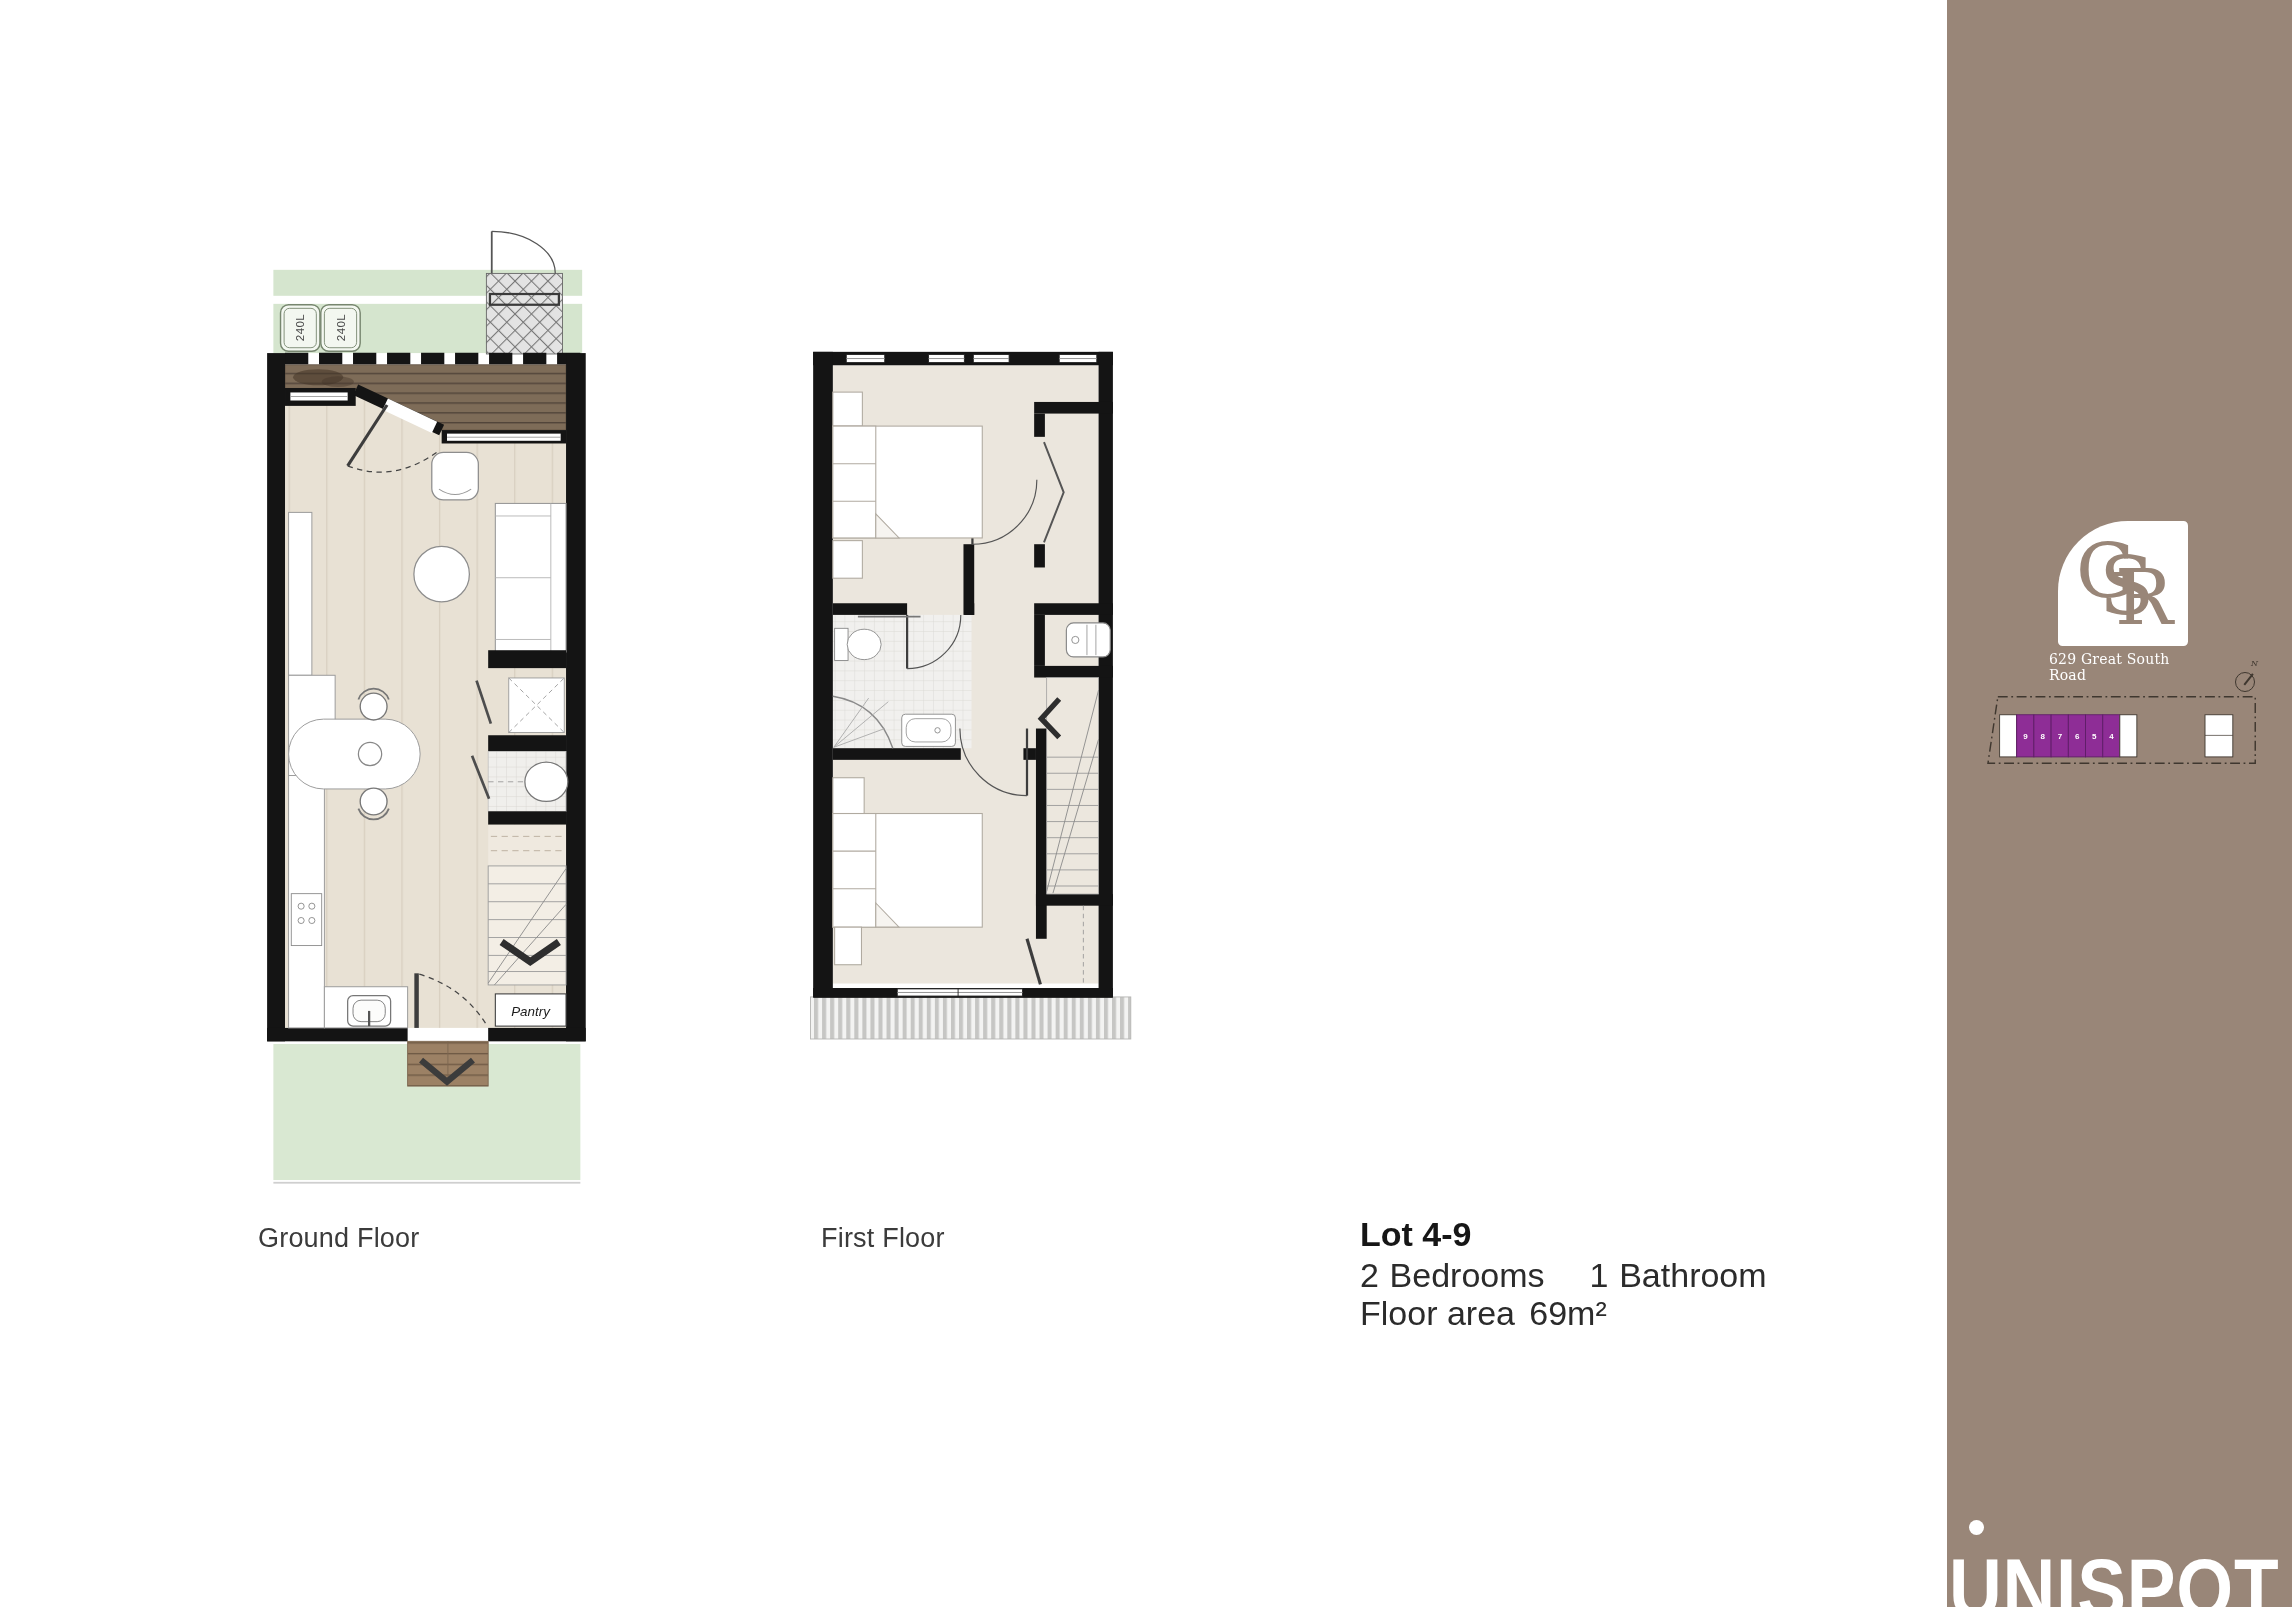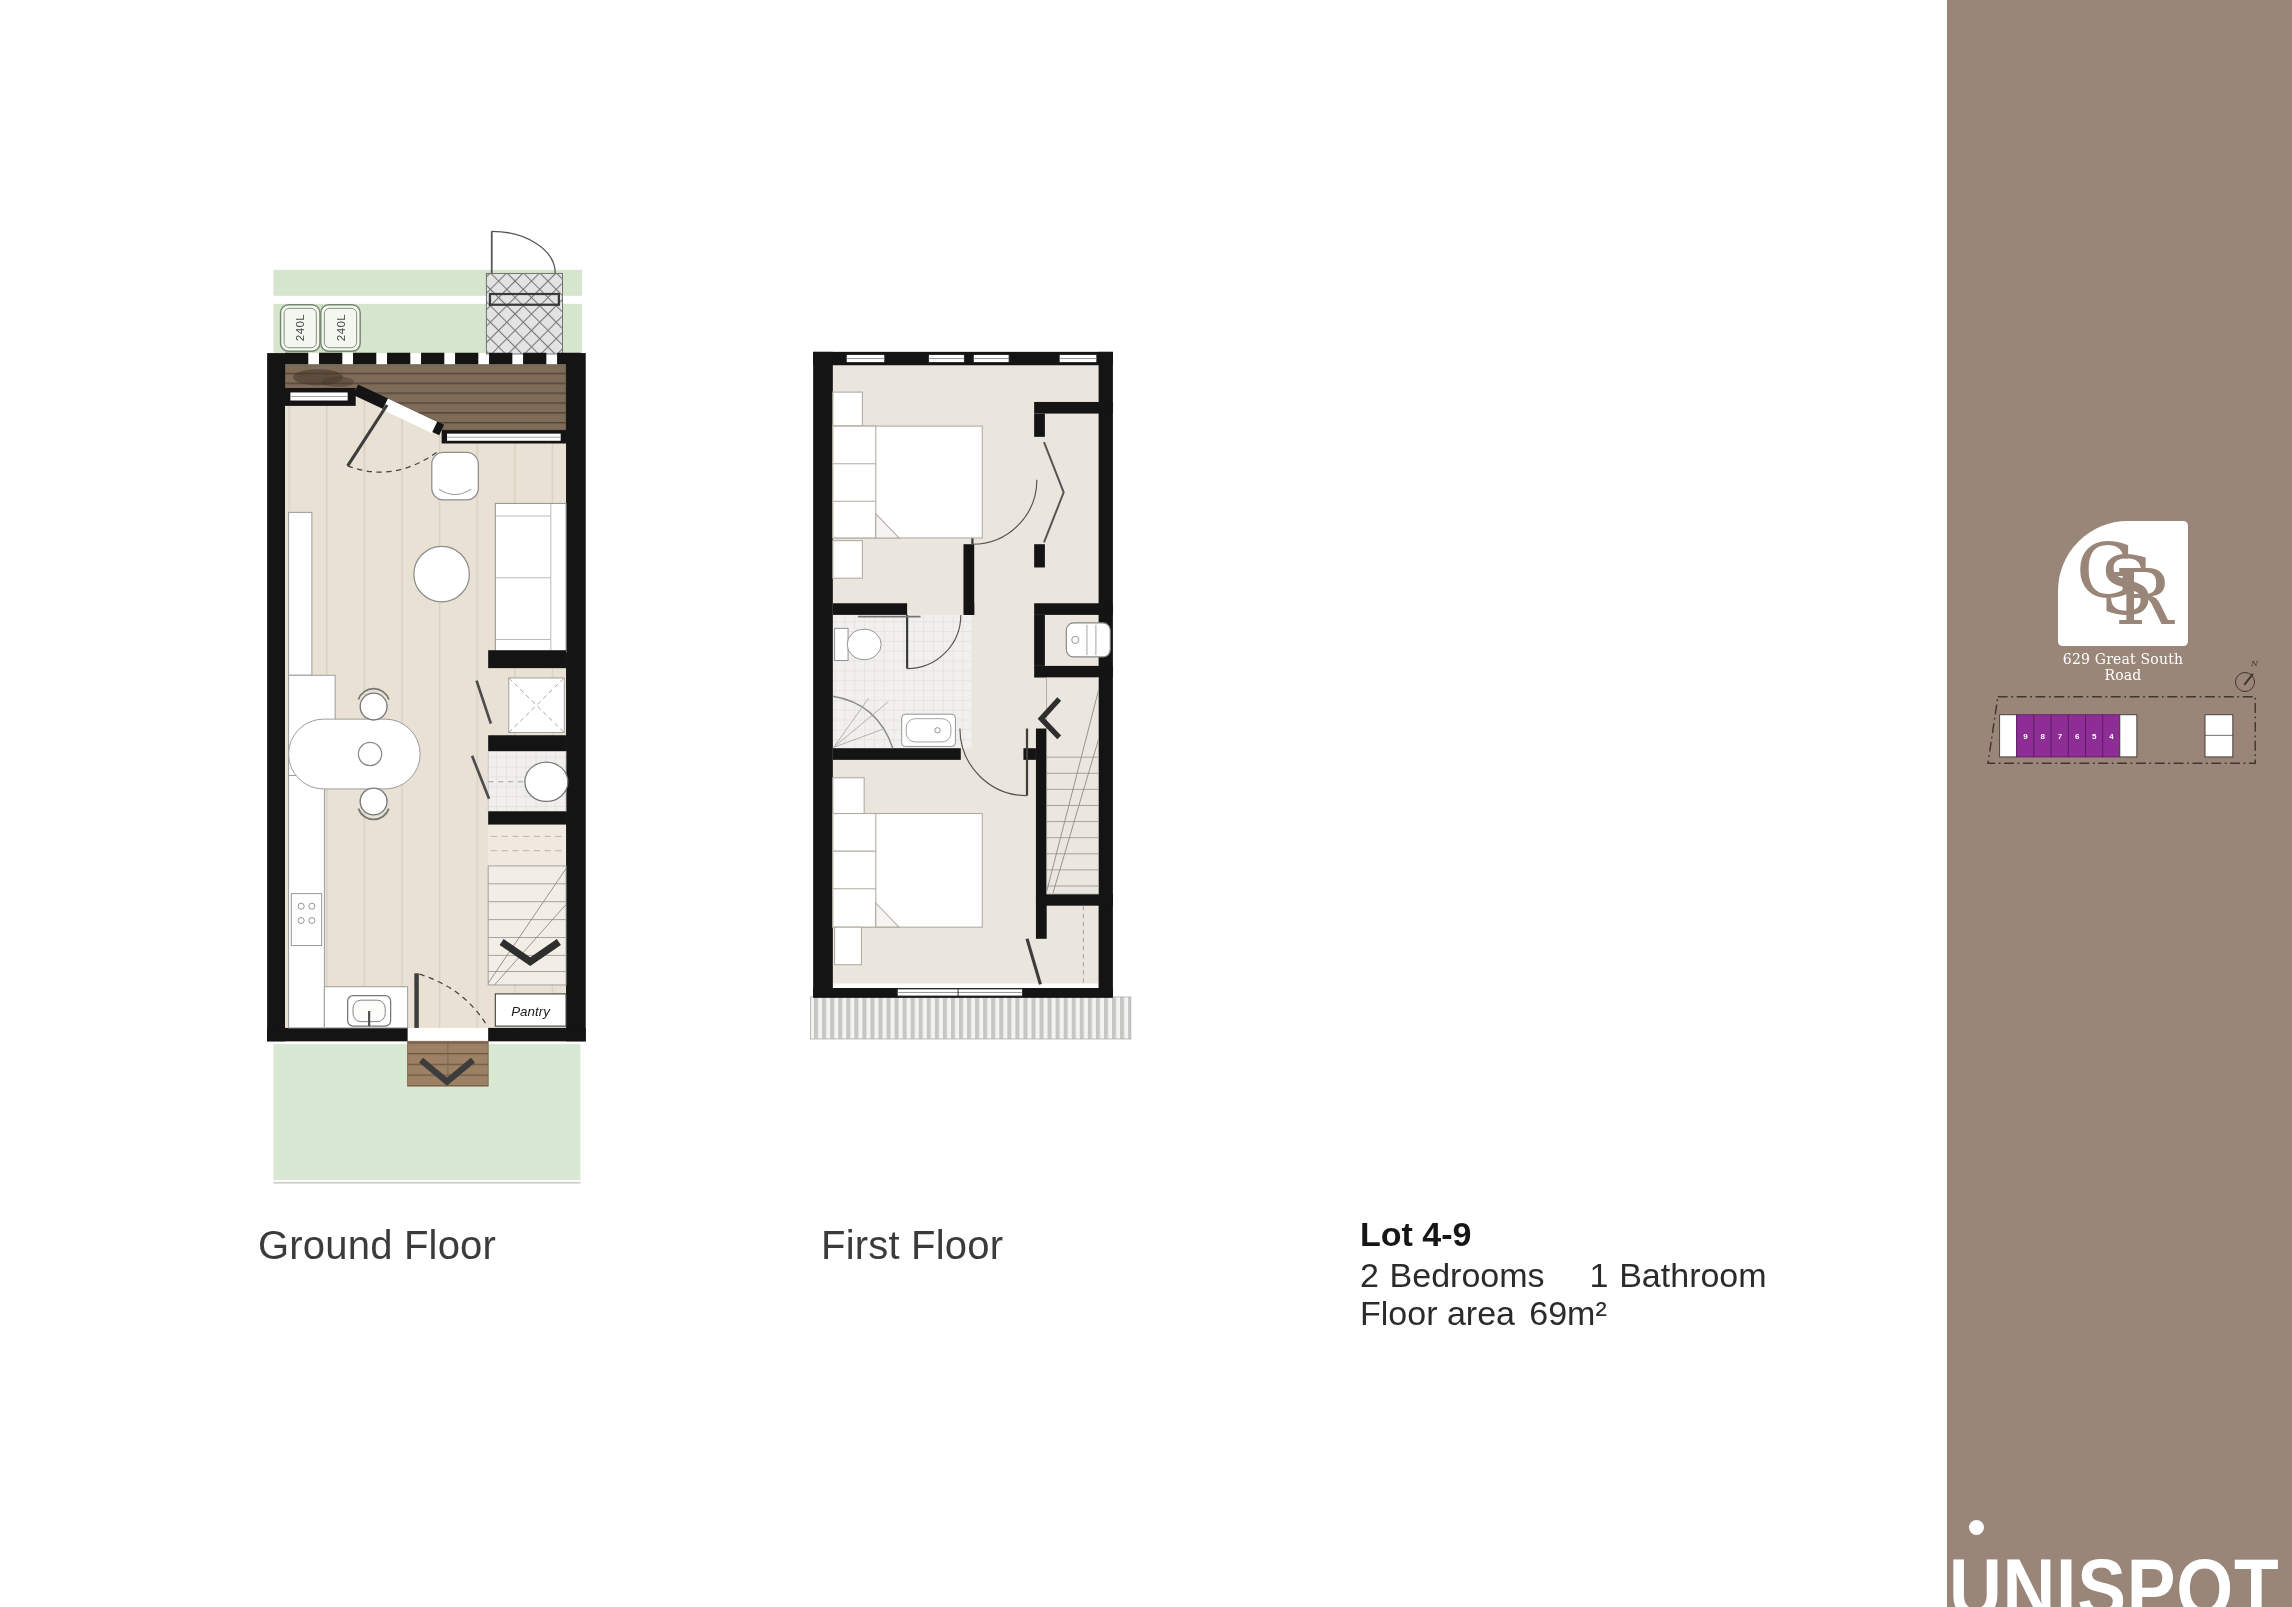--- a/index.html
+++ b/index.html
@@ -5,36 +5,36 @@
   html,body{margin:0;padding:0;background:#fff;}
   .page{position:relative;width:2293px;height:1608px;background:#ffffff;overflow:hidden;
         font-family:"Liberation Sans", sans-serif;}
   .abs{position:absolute;}
   
   .bin-label{position:absolute;width:39px;height:47px;display:flex;align-items:center;justify-content:center;
              transform:rotate(-90deg);font-size:11.6px;color:#4a4a4a;letter-spacing:0.4px;}
   .b1{left:280px;top:304px;} .b2{left:321px;top:304px;}
   .pantry{position:absolute;left:495px;top:996px;width:71px;height:30px;display:flex;align-items:center;
           justify-content:center;font-size:13.4px;font-weight:500;color:#1c1c1c;font-style:italic;}
-  .flabel{position:absolute;top:1223px;font-size:40px;color:#3b3b3b;letter-spacing:0.2px;}
+  .flabel{position:absolute;top:1223px;font-size:27px;color:#3b3b3b;letter-spacing:0.2px;}
   .gl{left:258px;} .fl{left:821px;}
   
   .lot{position:absolute;left:1360px;top:1214px;color:#2b2b2b;}
   .lot-title{font-size:34px;font-weight:bold;color:#161616;line-height:41px;}
   .lot-line{display:flex;align-items:baseline;font-size:34px;line-height:36px;margin-top:1.8px;}
   .g12{margin-left:10.7px;} .g16{margin-left:14.3px;} .g50{margin-left:45px;}
   
   .sidebar{position:absolute;left:1947px;top:0;width:346px;height:1608px;background:#998678;}
   .logo{position:absolute;left:111px;top:521px;width:130px;height:125px;background:#ffffff;
         border-radius:70px 4.5px 4.5px 4.5px;overflow:hidden;}
   .mg{position:absolute;font-family:"DejaVu Serif", serif;color:#998678;line-height:1;}
   .mg.g{left:18px;top:12.5px;font-size:75px;}
   .mg.s{left:41px;top:25px;font-size:81px;}
   .mg.r{left:57px;top:38px;font-size:77px;}
-  .addr{position:absolute;left:102px;top:651px;width:148px;text-align:center;color:#ffffff;
+  .addr{position:absolute;left:102px;top:651px;width:148px;color:#ffffff;
         font-family:"DejaVu Serif", serif;font-size:14px;letter-spacing:0.2px;}
   .compass{position:absolute;left:288px;top:672px;width:18px;height:18px;border:1.8px solid #3f372f;
            border-radius:50%;}
   .needle{position:absolute;left:8px;top:-1.8px;width:1.8px;height:14.3px;background:#3f372f;
           transform:rotate(38deg);transform-origin:50% 90%;}
   .north{position:absolute;left:304px;top:659px;font-family:"DejaVu Serif", serif;font-style:italic;
          font-size:8px;color:#3f372f;}
   .siteplan{position:absolute;left:32px;top:685px;}
   .units{position:absolute;left:70px;top:715px;width:103px;height:42px;display:flex;}
   .units span{flex:1;display:flex;align-items:center;justify-content:center;color:#ffffff;

